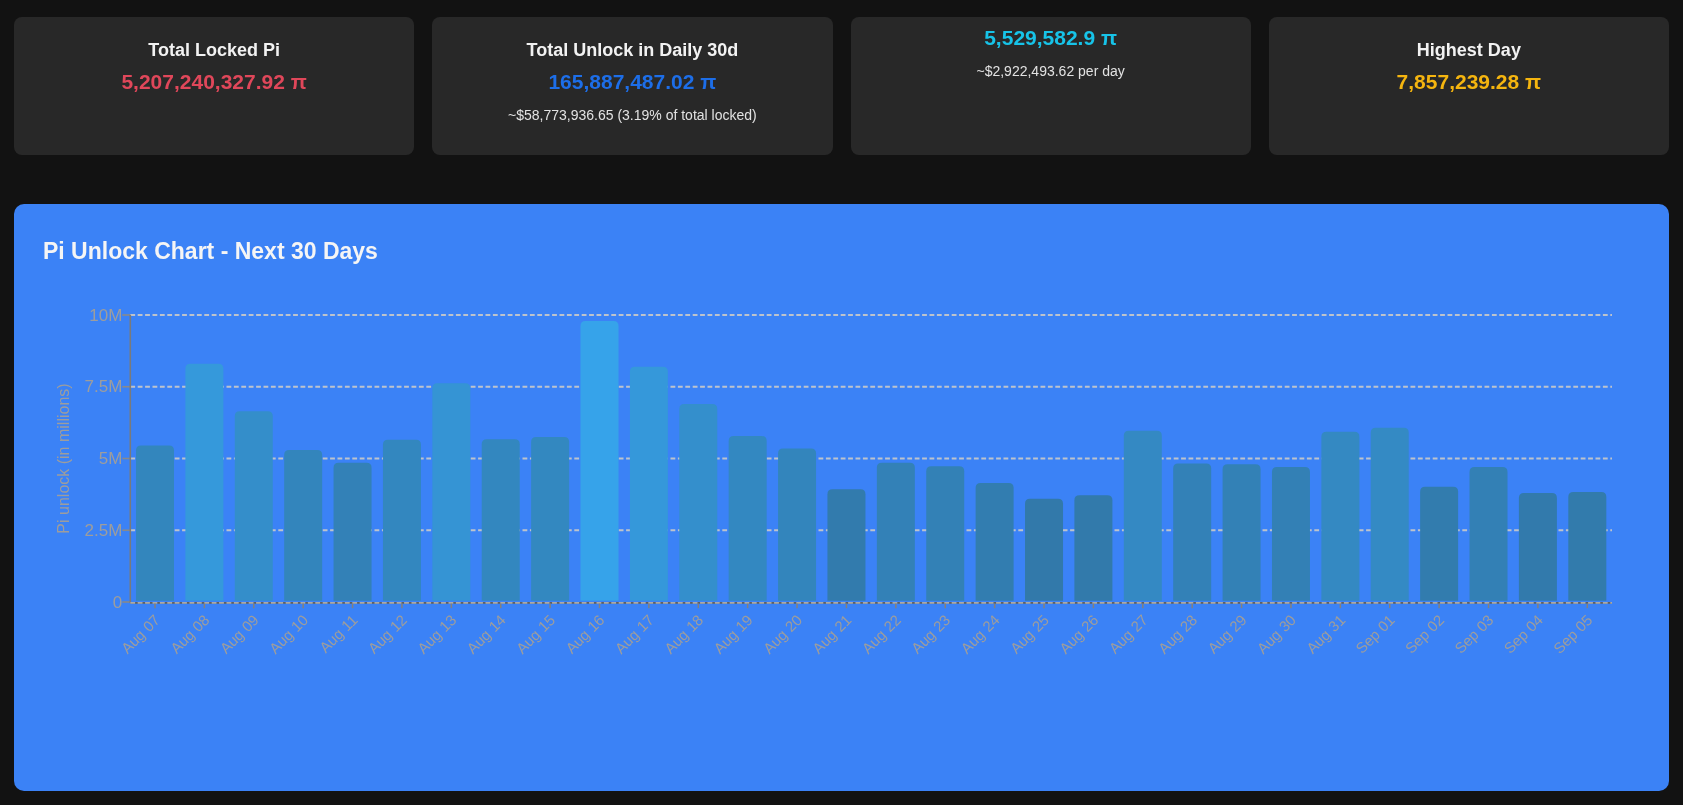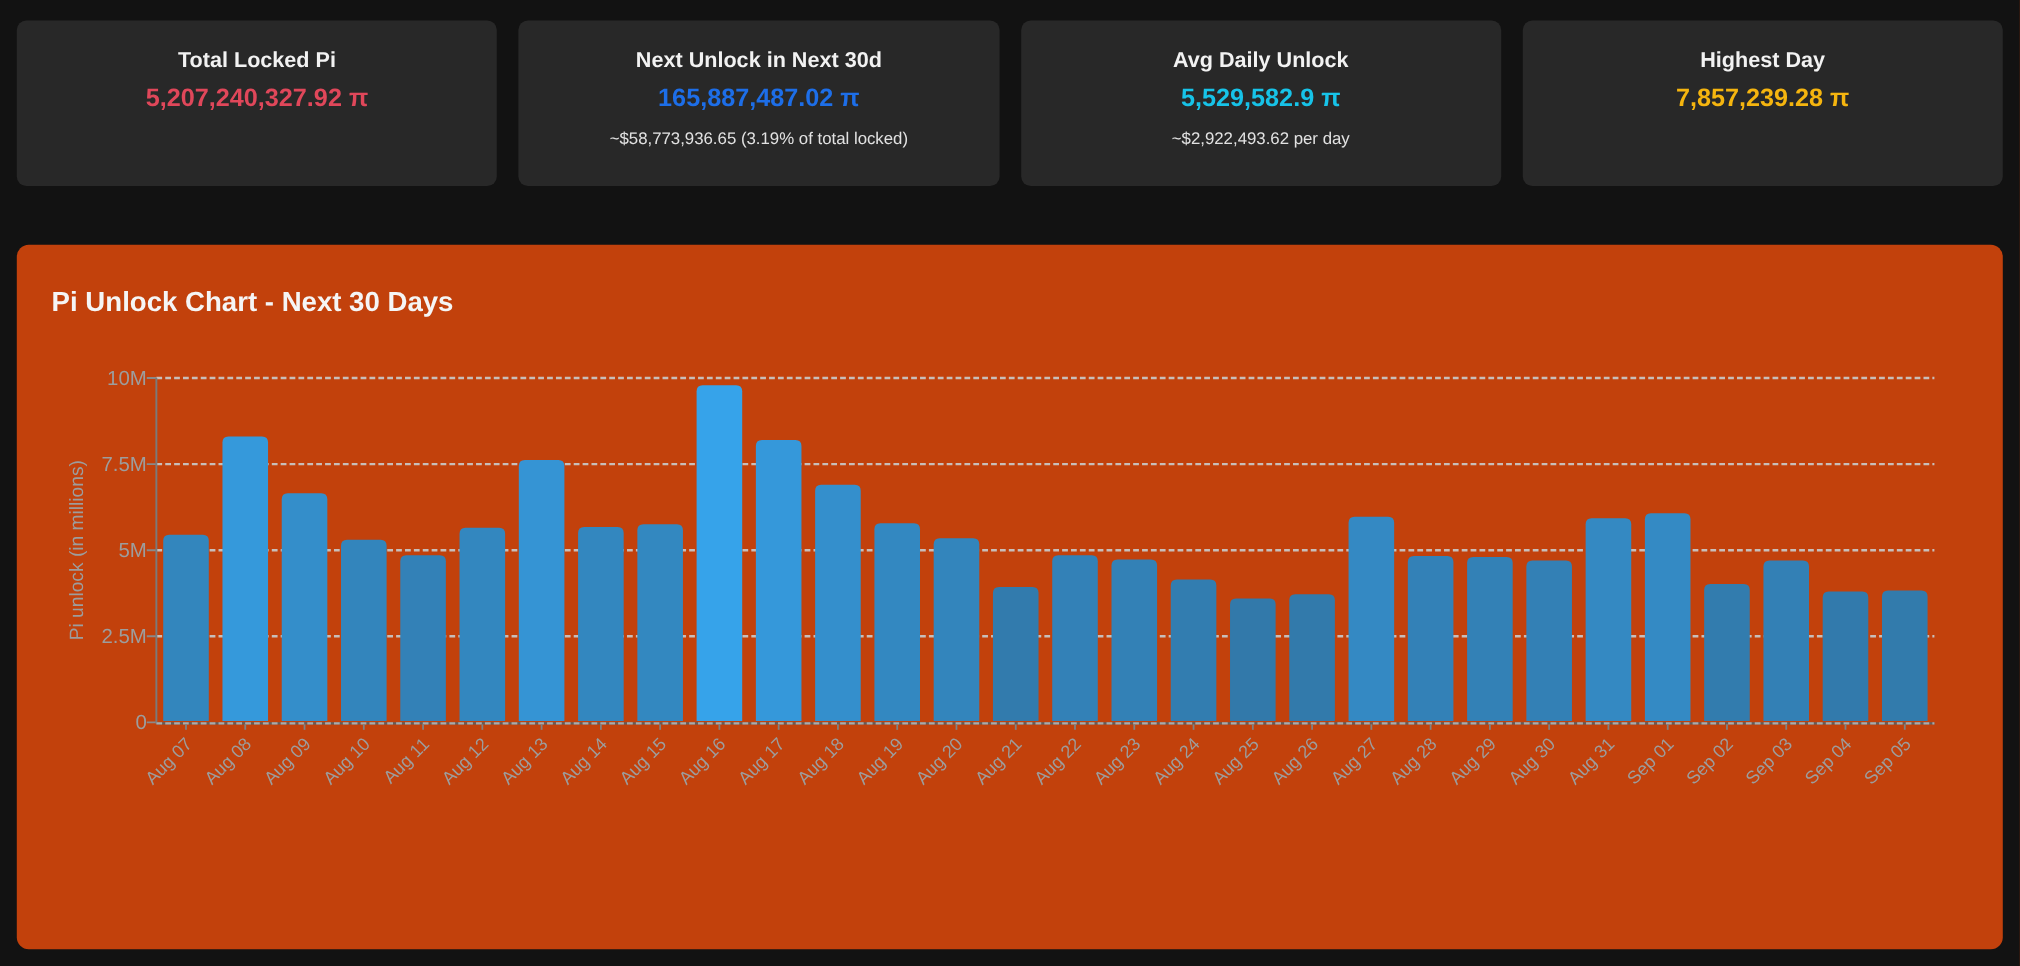--- a/index.html
+++ b/index.html
@@ -1,37 +1,36 @@
 <!DOCTYPE html>
 <html><head><meta charset="utf-8">
 <style>
   html,body{margin:0;padding:0;background:#121212;}
   body{font-family:"Liberation Sans", sans-serif; width:1683px; height:805px; overflow:hidden;}
   .row{display:flex; gap:18px; margin:17px 14px 0 14px;}
   .card{flex:1; background:#282828; border-radius:8px; height:138px; text-align:center; box-sizing:border-box;}
   .card h3{margin:23px 0 0 0; font-size:18px; color:#f2f2f2; font-weight:bold;}
   .card .val{margin-top:9px; font-size:21px; font-weight:bold; letter-spacing:0px;}
   .card .sub{margin-top:13px; font-size:14px; color:#e2e2e2;}
-  .chartcard{margin:49px 14px 0 14px; background:#c2410c; border-radius:10px; height:587px; box-sizing:border-box; position:relative;}
+  .chartcard{margin:49px 14px 0 14px; background:#3b82f6; border-radius:10px; height:587px; box-sizing:border-box; position:relative;}
   .chartcard h2{position:absolute; left:29px; top:34px; margin:0; font-size:23px; color:#f5f5f5; font-weight:bold;}
   .chartwrap{position:absolute; left:0; top:0;}
 </style></head>
 <body>
   <div class="row">
     <div class="card">
       <h3>Total Locked Pi</h3>
       <div class="val" style="color:#e0475a">5,207,240,327.92 π</div>
     </div>
     <div class="card">
-      <h3>Next Unlock in Next 30d</h3>
+      <h3>Total Unlock in Daily 30d</h3>
       <div class="val" style="color:#1d6ee8">165,887,487.02 π</div>
       <div class="sub">~$58,773,936.65 (3.19% of total locked)</div>
     </div>
     <div class="card">
-      <h3>Avg Daily Unlock</h3>
       <div class="val" style="color:#17c3e8">5,529,582.9 π</div>
       <div class="sub">~$2,922,493.62 per day</div>
     </div>
     <div class="card">
       <h3>Highest Day</h3>
       <div class="val" style="color:#f5b50f">7,857,239.28 π</div>
     </div>
   </div>
   <div class="chartcard">
     <h2>Pi Unlock Chart - Next 30 Days</h2>

